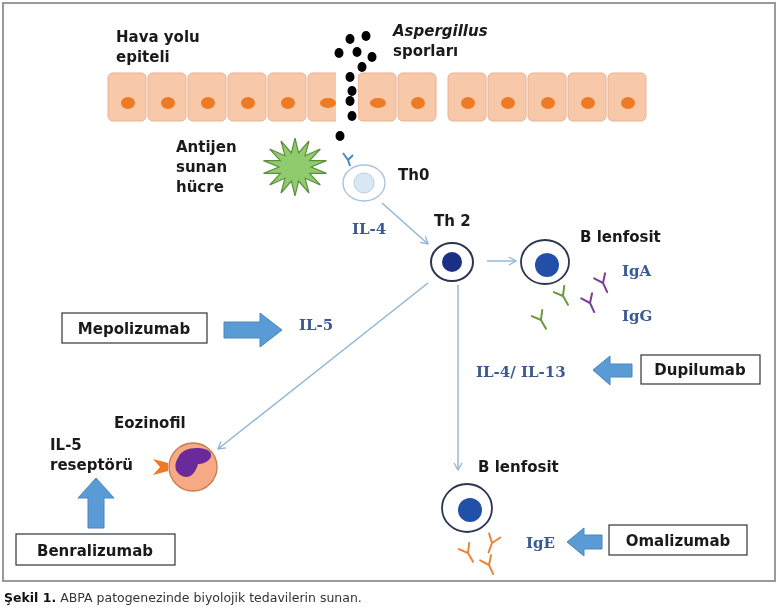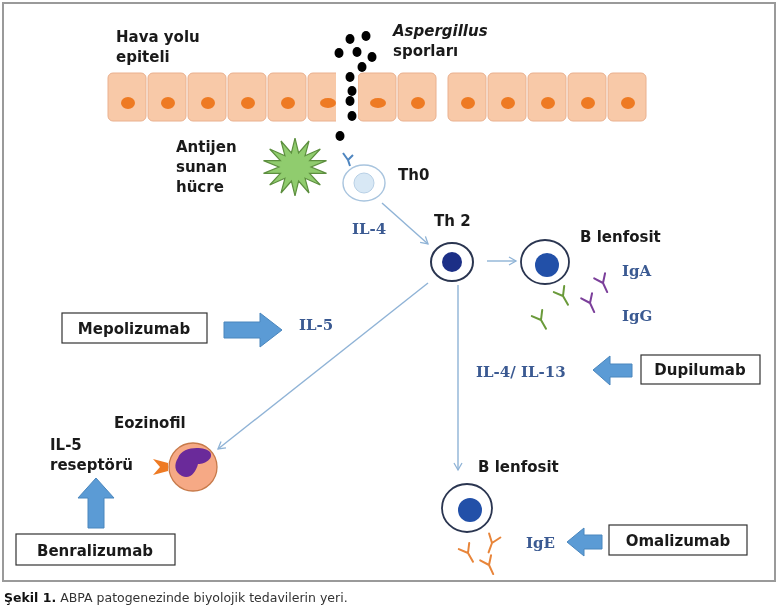--- a/index.html
+++ b/index.html
@@ -170,13 +170,13 @@
       </g>
     </g>
   <text class="lbl-blue" x="526" y="548">IgE</text>
   <path d="M567,542 L584,528 L584,535 L602,535 L602,549 L584,549 L584,556 Z" fill="#5b9bd5" stroke="#4a86bd" stroke-width="1"></path>
   <g>
     <rect x="609" y="525" width="138" height="30" fill="#fff" stroke="#333" stroke-width="1.2"></rect>
     <text class="drug-text" x="678" y="546" text-anchor="middle">Omalizumab</text>
   </g>
 </svg>
 
-<div id="caption"><b>Şekil 1.</b><span> ABPA patogenezinde biyolojik tedavilerin yeri.</span></div>
+<div id="caption"><b>Şekil 1.</b><span> ABPA patogenezinde biyolojik tedavilerin sunan.</span></div>
 
 </body></html>

